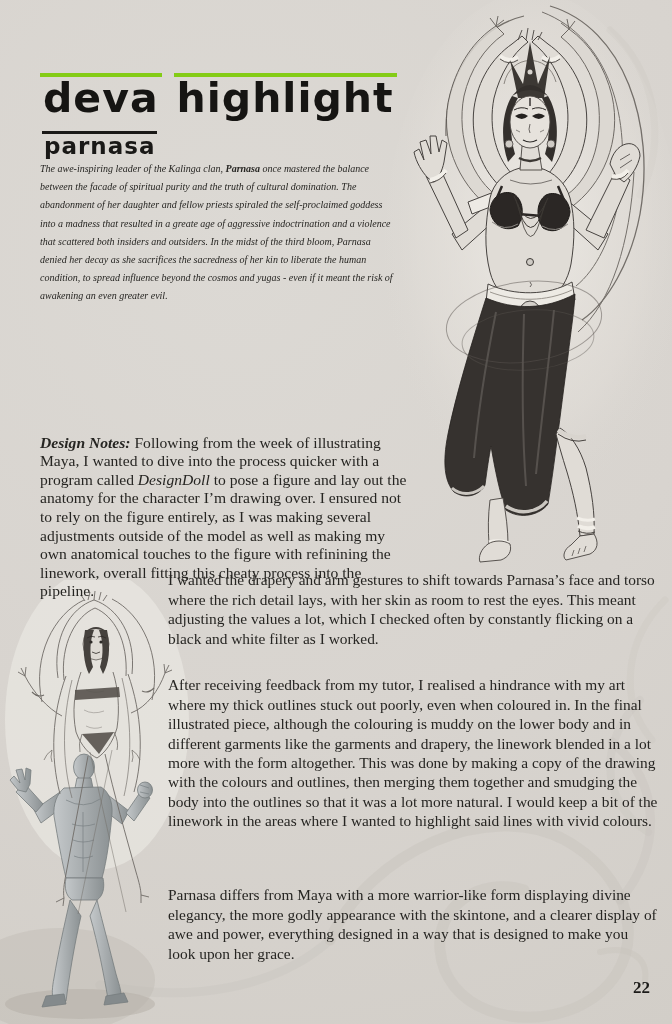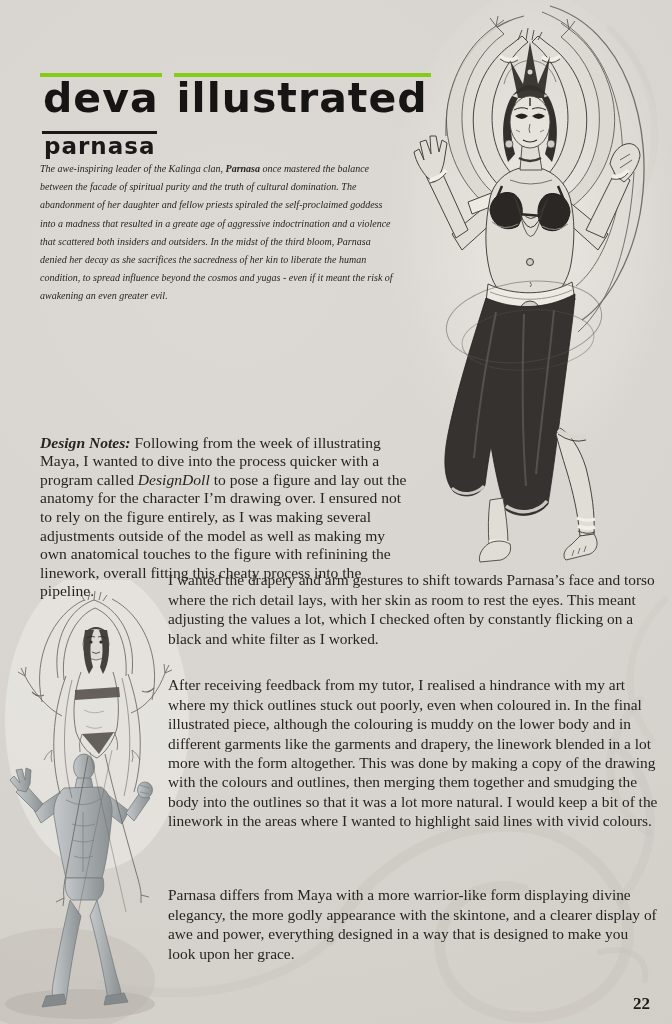--- a/index.html
+++ b/index.html
@@ -43,21 +43,21 @@
 
   .rp{
     position:absolute;left:168px;width:490px;
     font-size:15.4px;line-height:19.4px;color:#262522;
   }
   #para-drapery{top:555px;}
   #para-feedback{top:660px;font-family:Liberation Serif, serif;}
   #para-compare{top:870px;}
 
   .pagenum{
-    position:absolute;right:22px;bottom:10px;
+    position:absolute;right:22px;bottom:26px;
     font-weight:700;font-size:17px;color:#1c1b19;
   }
 </style>
 </head>
 <body>
 
 <svg class="layer" id="ornaments" viewBox="0 0 672 1024" xmlns="http://www.w3.org/2000/svg">
   <g stroke="#c7c3bc" fill="none" stroke-linecap="round">
     <path d="M330 940 C370 850 490 800 565 840 C645 885 650 975 575 1008 C515 1032 445 1008 440 950 C436 908 478 876 524 890" stroke-width="11" opacity="0.45"></path>
     <path d="M620 900 C662 852 662 782 612 742" stroke-width="9" opacity="0.38"></path>
@@ -254,21 +254,21 @@
   <path d="M83 52 Q94 42 105 52 Q94 46 83 52 Z" fill="#45413d"></path>
   <circle cx="89" cy="62" r="1.6" fill="#2e2b28"></circle>
   <circle cx="99" cy="62" r="1.6" fill="#2e2b28"></circle>
   <path d="M85 58 q 4 -3 8 -1 M96 57 q 4 -2 8 1 M90 72 q 4 3 8 0" stroke="#2e2b28" stroke-width="0.8" fill="none"></path>
   <path d="M73 110 L117 107 L118 117 L73 120 Z" fill="#56524d" opacity="0.9"></path>
   <path d="M80 154 L112 152 L97 174 Z" fill="#56524d" opacity="0.9"></path>
 </svg>
 
 <div class="layer textlayer">
 
-  <h1 class="title"><span class="word">deva</span><span class="word">illustrated</span></h1>
+  <h1 class="title"><span class="word">deva</span><span class="word">highlight</span></h1>
 
   <h2 class="subtitle"><span class="word">parnasa</span></h2>
 
   <p class="intro"><span>The awe-inspiring leader of the Kalinga clan, </span><b>Parnasa</b><span> once mastered the balance between the facade of spiritual purity and the truth of cultural domination. The abandonment of her daughter and fellow priests spiraled the self-proclaimed goddess into a madness that resulted in a greate age of aggressive indoctrination and a violence that scattered both insiders and outsiders. In the midst of the third bloom, Parnasa denied her decay as she sacrifices the sacredness of her kin to liberate the human condition, to spread influence beyond the cosmos and yugas - even if it meant the risk of awakening an even greater evil.</span></p>
 
   <p class="notes"><span class="label">Design Notes:</span><span> Following from the week of illustrating Maya, I wanted to dive into the process quicker with a program called </span><span class="ital">DesignDoll</span><span> to pose a figure and lay out the anatomy for the character I’m drawing over. I ensured not to rely on the figure entirely, as I was making several adjustments outside of the model as well as making my own anatomical touches to the figure with refinining the linework, overall fitting this cheaty process into the pipeline.</span></p>
 
   <p class="rp" id="para-drapery">I wanted the drapery and arm gestures to shift towards Parnasa’s face and torso where the rich detail lays, with her skin as room to rest the eyes. This meant adjusting the values a lot, which I checked often by constantly flicking on a black and white filter as I worked.</p>
 
   <p class="rp" id="para-feedback">After receiving feedback from my tutor, I realised a hindrance with my art where my thick outlines stuck out poorly, even when coloured in. In the final illustrated piece, although the colouring is muddy on the lower body and in different garments like the garments and drapery, the linework blended in a lot more with the form altogether. This was done by making a copy of the drawing with the colours and outlines, then merging them together and smudging the body into the outlines so that it was a lot more natural. I would keep a bit of the linework in the areas where I wanted to highlight said lines with vivid colours.</p>

